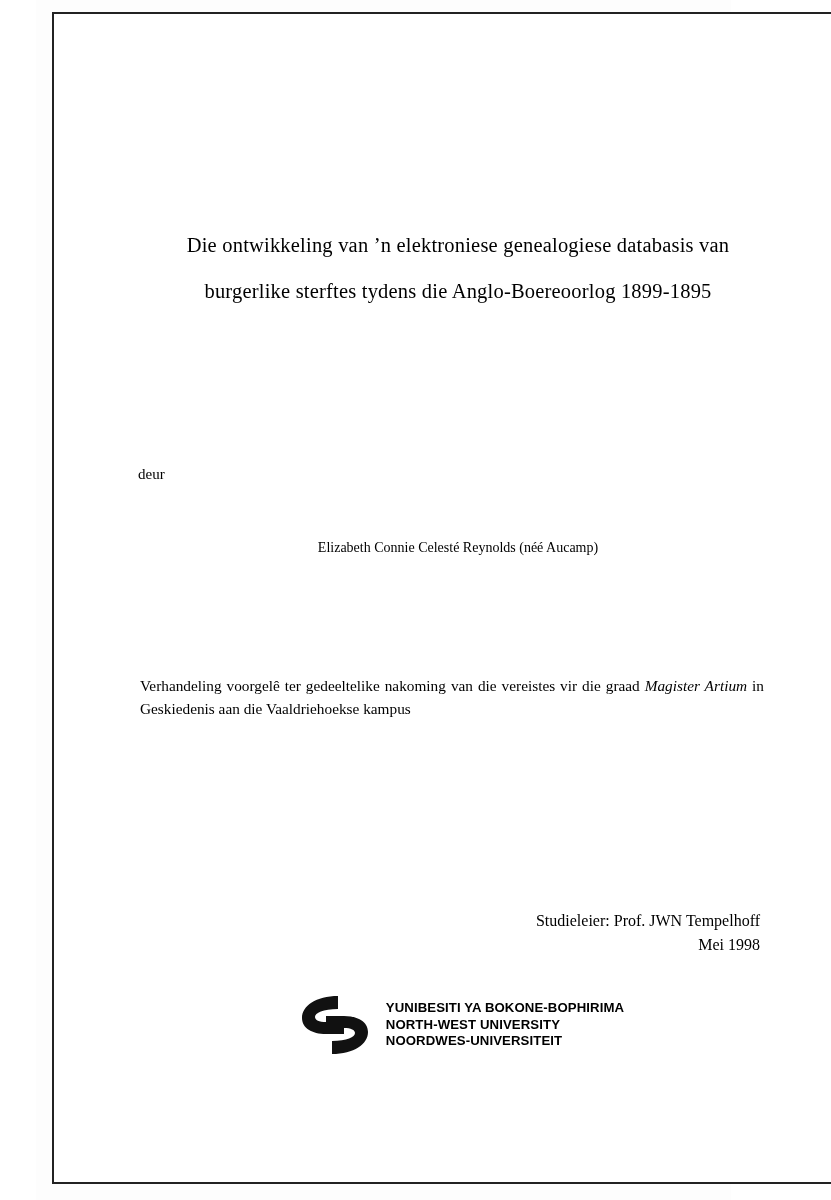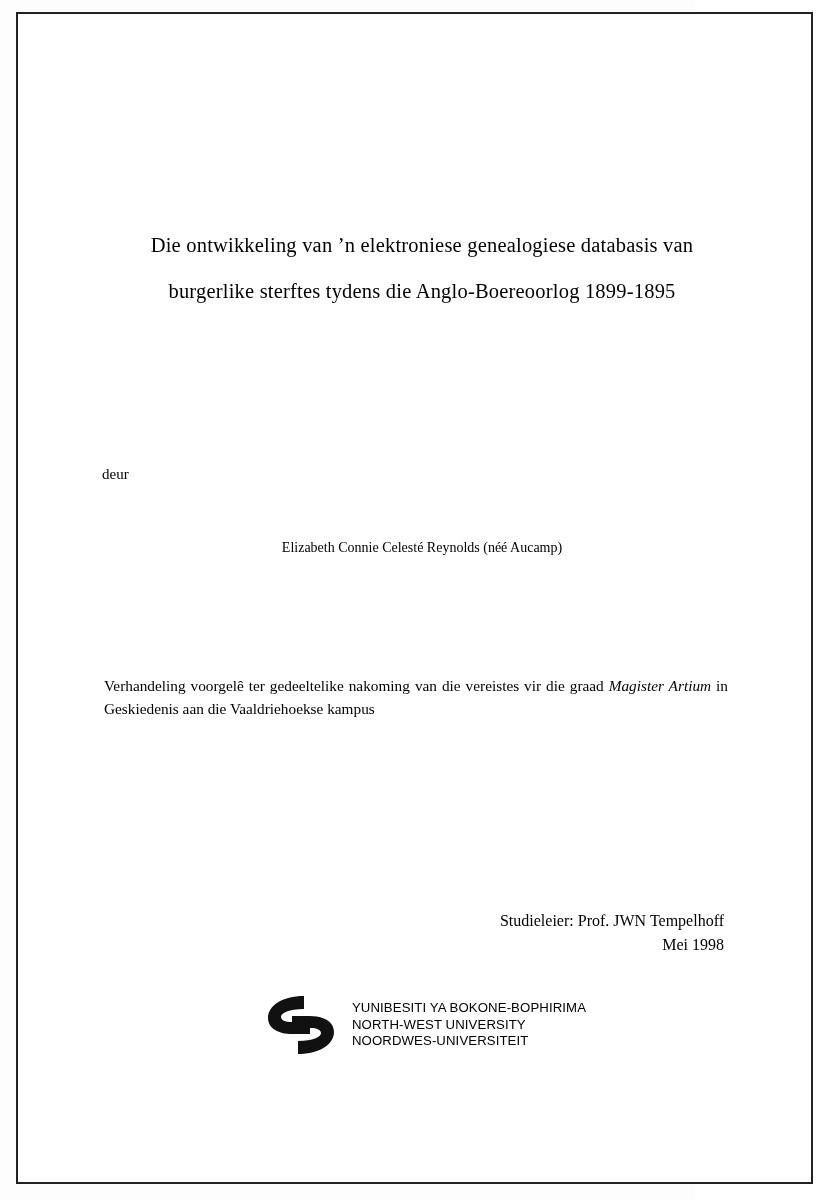--- a/index.html
+++ b/index.html
@@ -13,20 +13,21 @@
     font-family: "Liberation Serif", serif;
     color: #000000;
     overflow: hidden;
   }
 
   .page {
     position: relative;
     width: 695px;
     height: 1200px;
     background: #fdfdfd;
+    margin-left: 36px;
   }
 
   
   .page-frame {
     position: absolute;
     left: 16px;
     top: 12px;
     width: 797px;
     height: 1172px;
     border: 2px solid #222222;
@@ -101,20 +102,21 @@
   }
 
   .logo-wrap {
     position: absolute;
     top: 938px;
     left: 0;
     width: 640px;
     display: flex;
     justify-content: center;
     align-items: center;
+    font-weight: bold;
   }
   .logo {
     display: flex;
     align-items: center;
     gap: 8px;
   }
   .logo-mark {
     width: 86px;
     height: 66px;
     flex: 0 0 auto;

